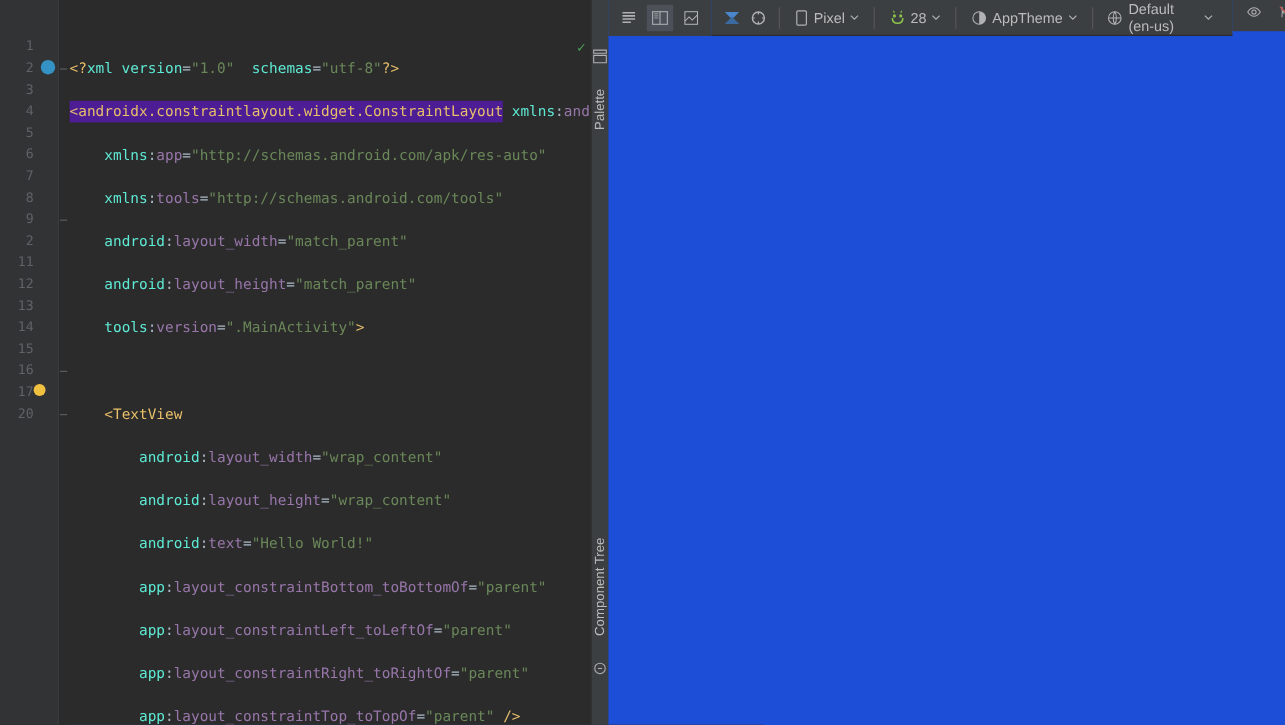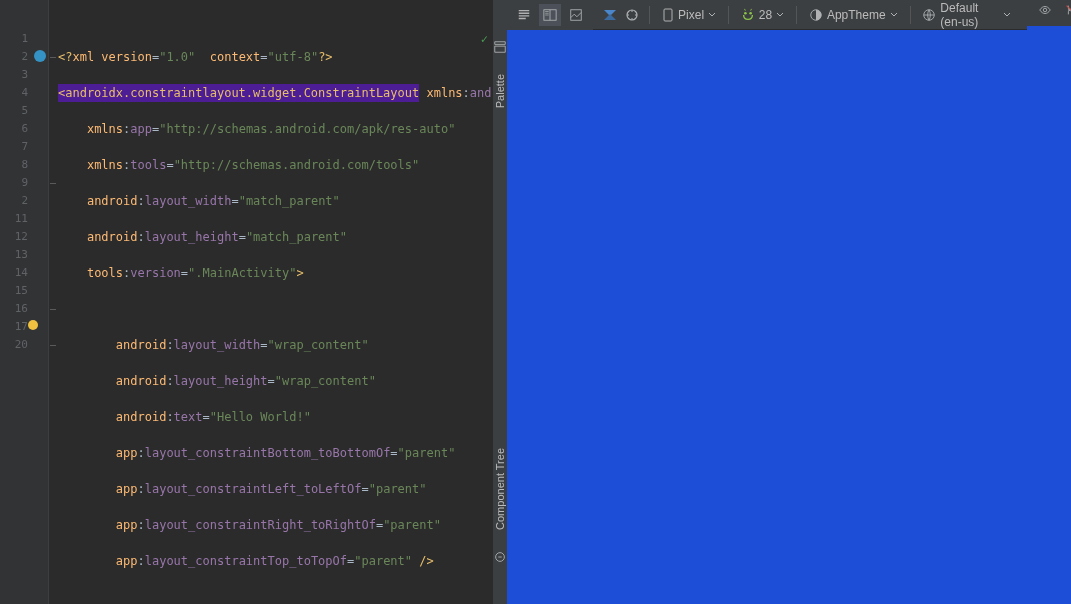--- a/index.html
+++ b/index.html
@@ -68,21 +68,21 @@
   font-family: "Consolas", monospace;
   font-size: 12px;
   line-height: 18px;
   white-space: pre;
   position: relative;
   overflow: hidden;
 }
 .code .line { height: 18px; padding-left: 0; }
 .code .hl { background: #4c1d95; display:inline-block; }
 .t-tag { color: #e8bf6a; }
-.t-attr-ns { color: #fdba74; }
+.t-attr-ns { color: #5eead4; }
 .t-attr { color: #9876aa; }
 .t-val { color: #6a8759; }
 .t-punct { color: #a9b7c6; }
 .checkmark {
   position: absolute;
   top: 30px;
   right: 4px;
   color: #499c54;
   font-size: 12px;
   font-weight: bold;
@@ -290,28 +290,29 @@
         <div class="f"></div>
       <div class="f">
           <span class="dash"></span>
         </div>
       <div class="f"></div>
       <div class="f">
           <span class="dash"></span>
         </div>
     </div>
     <div class="code">
-<div class="line"><span class="t-tag">&lt;?</span><span class="t-attr-ns">xml version</span><span class="t-punct">=</span><span class="t-val">"1.0"</span>  <span class="t-attr-ns">context</span><span class="t-punct">=</span><span class="t-val">"utf-8"</span><span class="t-tag">?&gt;</span></div>
+<div class="line"><span class="t-tag">&lt;?</span><span class="t-attr-ns">xml version</span><span class="t-punct">=</span><span class="t-val">"1.0"</span>  <span class="t-attr-ns">schemas</span><span class="t-punct">=</span><span class="t-val">"utf-8"</span><span class="t-tag">?&gt;</span></div>
 <div class="line"><span class="hl"><span class="t-tag">&lt;androidx.constraintlayout.widget.ConstraintLayout</span></span> <span class="t-attr-ns">xmlns</span><span class="t-punct">:</span><span class="t-attr">andro</span></div>
 <div class="line">    <span class="t-attr-ns">xmlns</span><span class="t-punct">:</span><span class="t-attr">app</span><span class="t-punct">=</span><span class="t-val">"http://schemas.android.com/apk/res-auto"</span></div>
 <div class="line">    <span class="t-attr-ns">xmlns</span><span class="t-punct">:</span><span class="t-attr">tools</span><span class="t-punct">=</span><span class="t-val">"http://schemas.android.com/tools"</span></div>
 <div class="line">    <span class="t-attr-ns">android</span><span class="t-punct">:</span><span class="t-attr">layout_width</span><span class="t-punct">=</span><span class="t-val">"match_parent"</span></div>
 <div class="line">    <span class="t-attr-ns">android</span><span class="t-punct">:</span><span class="t-attr">layout_height</span><span class="t-punct">=</span><span class="t-val">"match_parent"</span></div>
 <div class="line">    <span class="t-attr-ns">tools</span><span class="t-punct">:</span><span class="t-attr">version</span><span class="t-punct">=</span><span class="t-val">".MainActivity"</span><span class="t-tag">&gt;</span></div>
 <div class="line"></div>
+<div class="line">    <span class="t-tag">&lt;TextView</span></div>
 <div class="line">        <span class="t-attr-ns">android</span><span class="t-punct">:</span><span class="t-attr">layout_width</span><span class="t-punct">=</span><span class="t-val">"wrap_content"</span></div>
 <div class="line">        <span class="t-attr-ns">android</span><span class="t-punct">:</span><span class="t-attr">layout_height</span><span class="t-punct">=</span><span class="t-val">"wrap_content"</span></div>
 <div class="line">        <span class="t-attr-ns">android</span><span class="t-punct">:</span><span class="t-attr">text</span><span class="t-punct">=</span><span class="t-val">"Hello World!"</span></div>
 <div class="line">        <span class="t-attr-ns">app</span><span class="t-punct">:</span><span class="t-attr">layout_constraintBottom_toBottomOf</span><span class="t-punct">=</span><span class="t-val">"parent"</span></div>
 <div class="line">        <span class="t-attr-ns">app</span><span class="t-punct">:</span><span class="t-attr">layout_constraintLeft_toLeftOf</span><span class="t-punct">=</span><span class="t-val">"parent"</span></div>
 <div class="line">        <span class="t-attr-ns">app</span><span class="t-punct">:</span><span class="t-attr">layout_constraintRight_toRightOf</span><span class="t-punct">=</span><span class="t-val">"parent"</span></div>
 <div class="line">        <span class="t-attr-ns">app</span><span class="t-punct">:</span><span class="t-attr">layout_constraintTop_toTopOf</span><span class="t-punct">=</span><span class="t-val">"parent"</span> <span class="t-tag">/&gt;</span></div>
 
 
       <div class="checkmark">✓</div>

